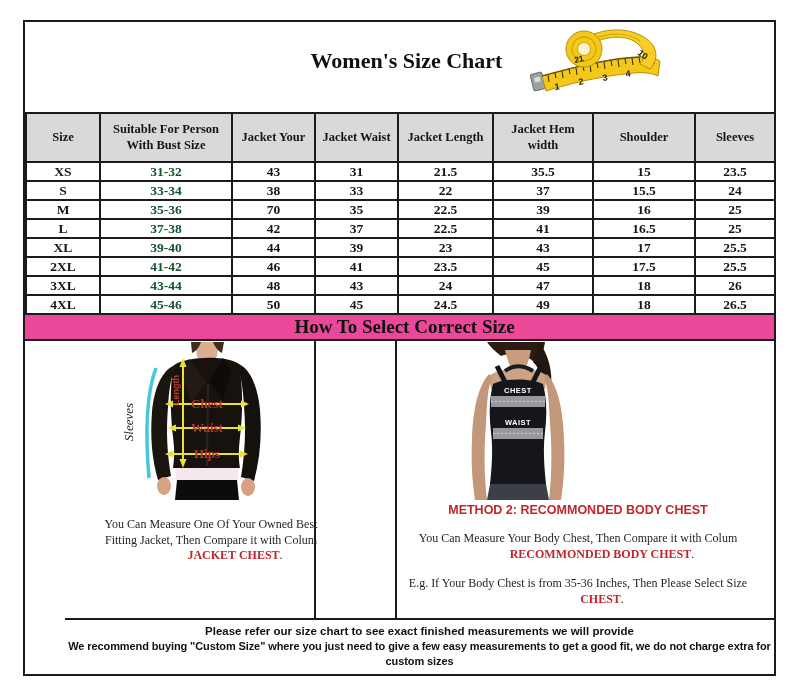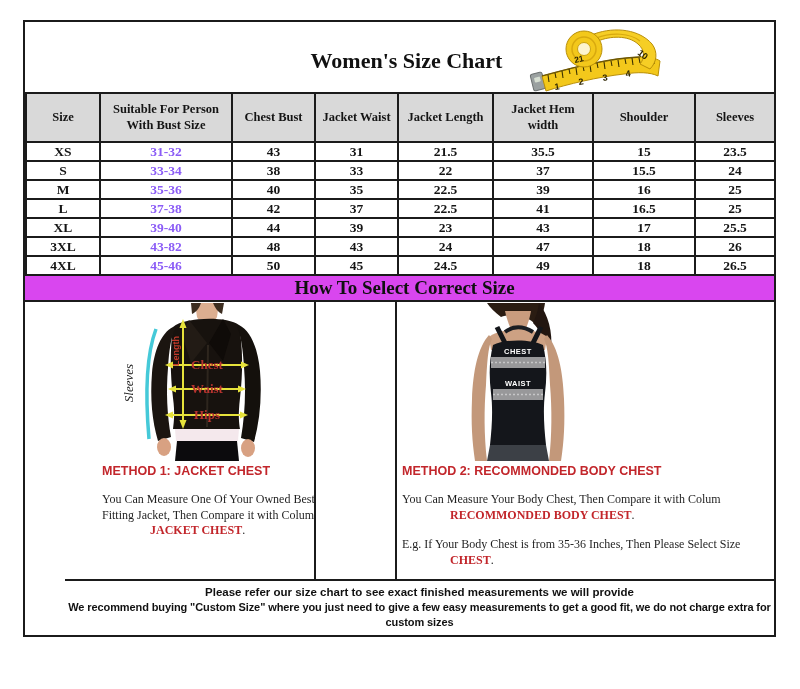--- a/index.html
+++ b/index.html
@@ -5,49 +5,49 @@
   html,body { margin:0; padding:0; background:#ffffff; }
   body {
     width:800px; height:689px; position:relative; overflow:hidden;
     font-family:"Liberation Sans", sans-serif;
   }
   .sheet {
     position:absolute; left:23px; top:20px; width:753px;
     box-sizing:border-box; border:2px solid #1b1b1b; background:#fff;
   }
   
-  .title-band { height:70px; position:relative; }
+  .title-band { height:90px; position:relative; }
   .chart-title {
     position:absolute; left:0; right:0; top:26px; text-align:center; text-indent:14px;
     font-family:"Liberation Serif", serif; font-weight:700; font-size:22px; color:#111;
   }
   .tape-wrap { position:absolute; right:108px; top:2px; width:138px; height:74px; }
   
   table.size-table {
     width:100%; border-collapse:collapse; table-layout:fixed;
     font-family:"Liberation Serif", serif; font-weight:700; color:#151515;
   }
   table.size-table th, table.size-table td {
     border:2px solid #1b1b1b; text-align:center; vertical-align:middle; padding:0 3px;
   }
   table.size-table th {
     background:#d9d9d9; font-size:12.5px; line-height:1.25; height:47px;
   }
   table.size-table td { font-size:13.5px; height:17px; }
-  td.c-red { color:#8b5cf6;margin-top:46px; }
+  td.c-red { color:#14532d;margin-top:46px; }
   
   .banner {
-    height:24px; line-height:24px; background:#d946ef; border-bottom:2px solid #1b1b1b;
+    height:24px; line-height:24px; background:#ec4899; border-bottom:2px solid #1b1b1b;
     text-align:center; text-indent:10px; font-family:"Liberation Serif", serif;
     font-weight:700; font-size:19px; color:#101010;
   }
   
   .methods { display:grid; grid-template-columns:289px 83px 1fr; height:277px; background:#fff; }
   .m-gap { border-left:2px solid #1b1b1b; border-right:2px solid #1b1b1b; }
-  .m-left, .m-right { position:relative; }
+  .m-left, .m-right { position:relative;text-align:center; }
   .fig-jacket { position:absolute; left:98px; top:1px; }
   .fig-body   { position:absolute; left:28px; top:1px; }
   .method-block { position:absolute; top:162px; }
   .mb1 { left:77px; width:218px; }
   .mb2 { left:5px;  width:352px; }
   .method-heading { color:#c2262b; font-weight:700; font-size:12.5px; }
   .method-body { margin-top:14px; font-size:12px; line-height:1.3; color:#1f1f1f;font-family:Liberation Serif, serif; }
   .method-body + .method-body { margin-top:14px; }
   .red-strong { color:#c2262b; font-weight:700;padding-left:48px; }
   
@@ -122,21 +122,21 @@
         <col style="width:83px">
       <col style="width:95px">
         <col style="width:100px">
         <col style="width:102px">
         <col style="width:80px">
     </colgroup>
     <tbody>
         <tr>
       <th>Size</th>
       <th>Suitable For Person With Bust Size</th>
-      <th>Chest Bust</th>
+      <th>Jacket Your</th>
       <th>Jacket Waist</th>
       <th>Jacket Length</th>
       <th>Jacket Hem width</th>
       <th>Shoulder</th>
       <th>Sleeves</th>
     </tr>
     <tr>
       <td>XS</td>
       <td class="c-red">31-32</td>
       <td>43</td>
@@ -152,21 +152,21 @@
       <td>38</td>
       <td>33</td>
       <td>22</td>
       <td>37</td>
       <td>15.5</td>
       <td>24</td>
     </tr>
     <tr>
       <td>M</td>
       <td class="c-red">35-36</td>
-      <td>40</td>
+      <td>70</td>
       <td>35</td>
       <td>22.5</td>
       <td>39</td>
       <td>16</td>
       <td>25</td>
     </tr>
     <tr>
       <td>L</td>
       <td class="c-red">37-38</td>
       <td>42</td>
@@ -180,22 +180,32 @@
       <td>XL</td>
       <td class="c-red">39-40</td>
       <td>44</td>
       <td>39</td>
       <td>23</td>
       <td>43</td>
       <td>17</td>
       <td>25.5</td>
     </tr>
     <tr>
+      <td>2XL</td>
+      <td class="c-red">41-42</td>
+      <td>46</td>
+      <td>41</td>
+      <td>23.5</td>
+      <td>45</td>
+      <td>17.5</td>
+      <td>25.5</td>
+    </tr>
+    <tr>
       <td>3XL</td>
-      <td class="c-red">43-82</td>
+      <td class="c-red">43-44</td>
       <td>48</td>
       <td>43</td>
       <td>24</td>
       <td>47</td>
       <td>18</td>
       <td>26</td>
     </tr>
     <tr>
       <td>4XL</td>
       <td class="c-red">45-46</td>
@@ -249,21 +259,20 @@
             <polygon points="117,108.5 117,115.5 125,112" fill="#e6e23b"></polygon>
 
           <text x="10" y="80" transform="rotate(-90 10 80)" text-anchor="middle" font-size="13" font-style="italic" fill="#1a1a1a" class="svg-serif">Sleeves</text>
           <text x="56" y="48" transform="rotate(-90 56 48)" text-anchor="middle" font-size="9" font-weight="700" fill="#c0392b">Length</text>
           <text x="84" y="66" text-anchor="middle" font-size="13" font-weight="700" fill="#b8342f" class="svg-serif">Chest</text>
           <text x="84" y="90" text-anchor="middle" font-size="13" font-weight="700" fill="#b8342f" class="svg-serif">Waist</text>
           <text x="84" y="116" text-anchor="middle" font-size="13" font-weight="700" fill="#b8342f" class="svg-serif">Hips</text>
         </svg>
       </div>
       <div class="method-block mb1">
-        <div class="method-heading">METHOD 1: JACKET CHEST</div>
         <div class="method-body"><span>You Can Measure One Of Your Owned Best Fitting Jacket, Then Compare it with Colum </span><span class="red-strong">JACKET CHEST</span><span>.</span></div>
       </div>
     </div>
 
     <div class="m-gap"></div>
 
     <div class="m-right">
       <div class="fig-body">
         <svg width="197" height="158" viewBox="0 0 197 158">
           <path d="M62,0 L120,0 C119,8 116,16 111,22 C104,13 86,10 76,14 C70,9 65,5 62,0 Z" fill="#2a1c12"></path>

